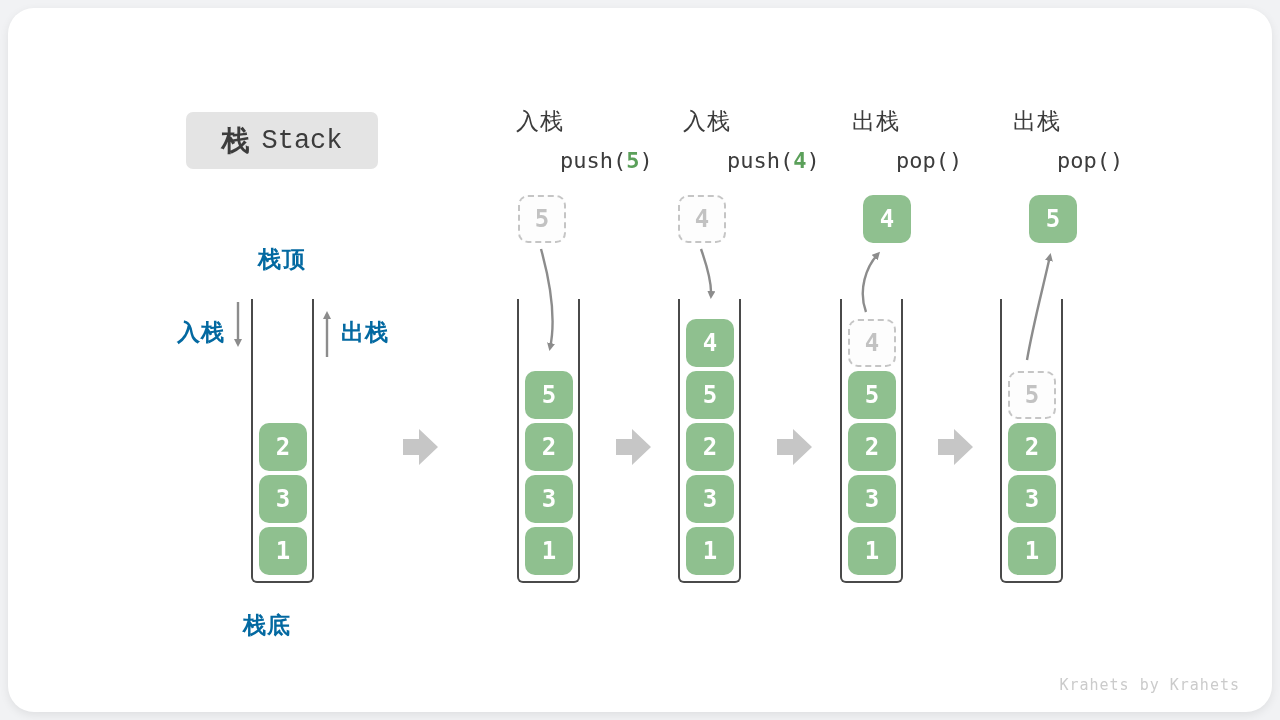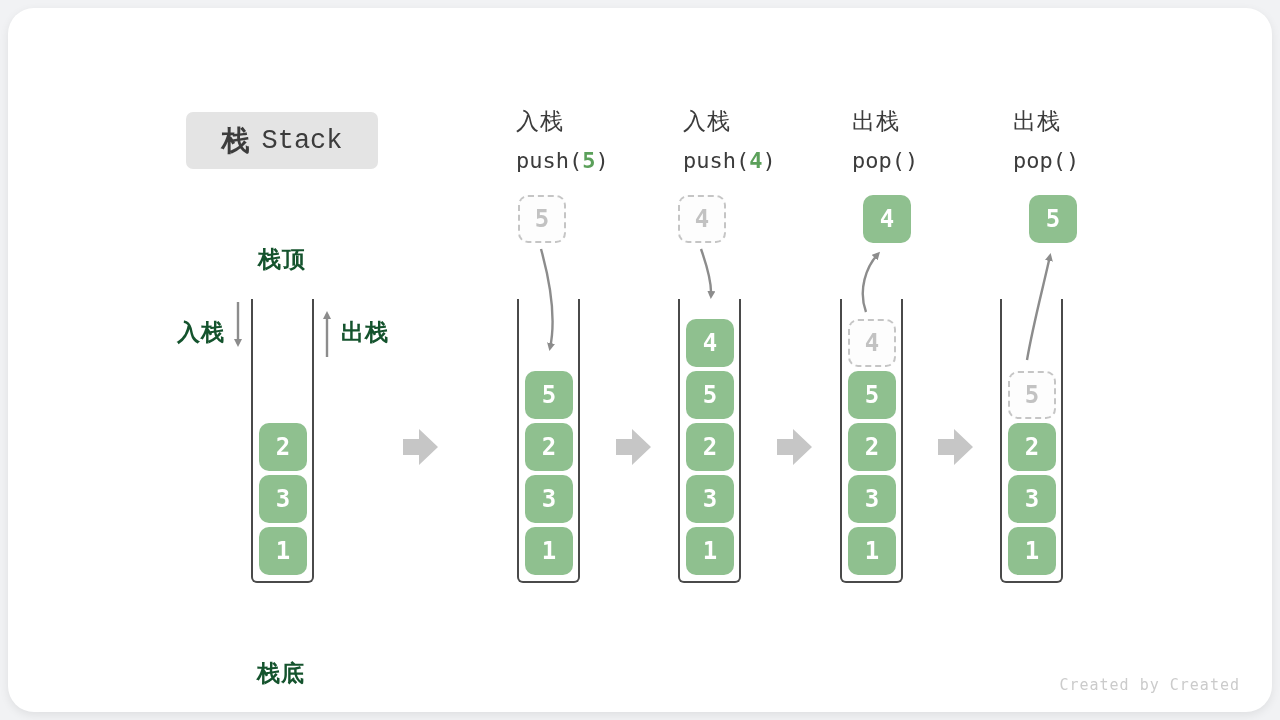--- a/index.html
+++ b/index.html
@@ -28,26 +28,26 @@
   }
   .title-box{
     position:absolute;left:186px;top:112px;width:192px;height:57px;
     background:var(--titlebg);border-radius:7px;
     display:flex;align-items:center;justify-content:center;gap:12px;
     z-index:5;
   }
   .title-zh{font-weight:700;font-size:28px;color:var(--dark);}
   .title-en{font-family:Liberation Mono, monospace;font-size:27px;color:var(--dark);}
   .side-label{
-    position:absolute;font-weight:700;font-size:23px;color:#14532d;
+    position:absolute;font-weight:700;font-size:23px;color:#0369a1;
     letter-spacing:1px;z-index:5;white-space:nowrap;
   }
   .op{position:absolute;top:106px;z-index:5;white-space:nowrap;}
   .op .l1{font-size:23px;color:var(--dark);font-weight:500;letter-spacing:1px;}
-  .op .l2{margin-top:11px;font-family:"DejaVu Sans Mono",monospace;font-size:22px;color:var(--dark);font-weight:500;}
+  .op .l2{margin-top:11px;font-family:"DejaVu Sans Mono",monospace;font-size:22px;color:var(--dark);font-weight:500;margin-left:44px;}
   .op .arg{color:var(--arg-green);font-weight:700;}
   .container{
     position:absolute;top:299px;width:63px;height:284px;
     border:2px solid var(--outline);border-top:none;
     border-radius:0 0 6px 6px;background:#fff;z-index:2;
   }
   .block{
     position:absolute;width:48px;height:48px;border-radius:10px;
     background:var(--green);color:#fff;
     font-family:"DejaVu Sans Mono",monospace;font-size:24px;font-weight:700;
@@ -91,21 +91,21 @@
     <polygon points="777,439 793,439 793,429 812,447 793,465 793,455 777,455" fill="#C6C6C6"></polygon>
     <polygon points="938,439 954,439 954,429 973,447 954,465 954,455 938,455" fill="#C6C6C6"></polygon>
   </svg>
 
   <div class="title-box">
     <span class="title-zh">栈</span>
     <span class="title-en">Stack</span>
   </div>
 
   <div class="side-label" style="left:258px;top:244px;">栈顶</div>
-  <div class="side-label" style="left:257px;top:610px;margin-top:48px;">栈底</div>
+  <div class="side-label" style="left:243px;top:610px;">栈底</div>
   <div class="side-label" style="left:177px;top:317px;">入栈</div>
   <div class="side-label" style="left:341px;top:317px;">出栈</div>
 
   <div class="op" style="left:516px;">
     <div class="l1">入栈</div>
     <div class="l2"><span>push(</span><span class="arg">5</span><span>)</span></div>
   </div>
   <div class="op" style="left:683px;">
     <div class="l1">入栈</div>
     <div class="l2"><span>push(</span><span class="arg">4</span><span>)</span></div>
@@ -147,14 +147,14 @@
   <div class="block" style="left:848px;top:475px;">3</div>
   <div class="block" style="left:848px;top:527px;">1</div>
 
   <div class="container" style="left:1000px;"></div>
   <div class="block flying" style="left:1029px;top:195px;">5</div>
   <div class="block dashed-box" style="left:1008px;top:371px;">5</div>
   <div class="block" style="left:1008px;top:423px;">2</div>
   <div class="block" style="left:1008px;top:475px;">3</div>
   <div class="block" style="left:1008px;top:527px;">1</div>
 
-  <div class="watermark">Created by Created</div>
+  <div class="watermark">Krahets by Krahets</div>
 </div>
 
 </body></html>

